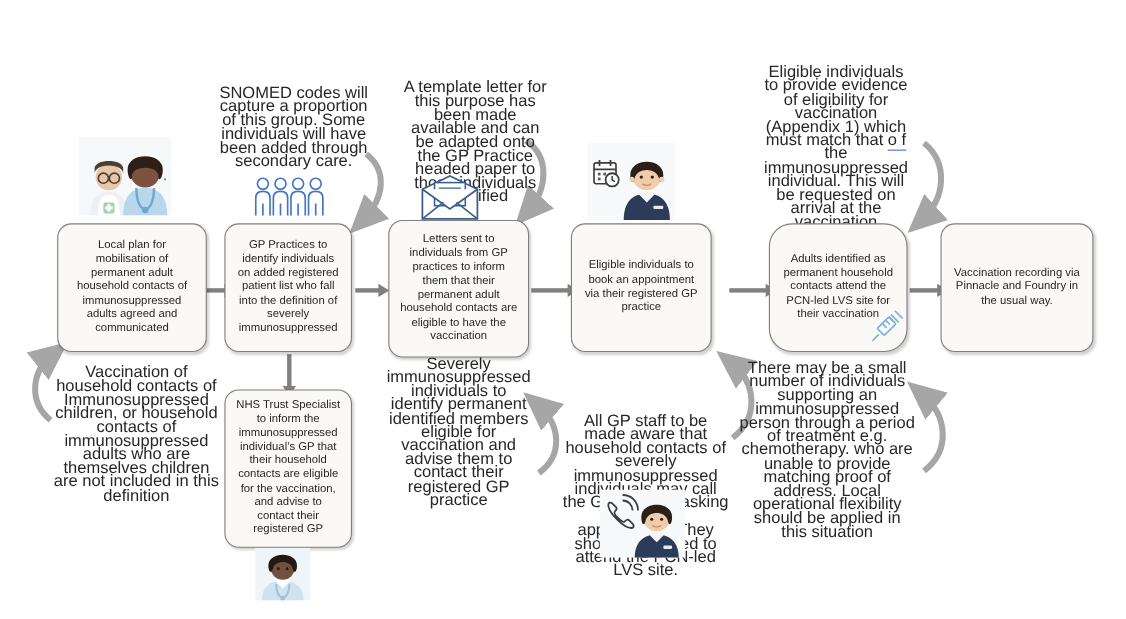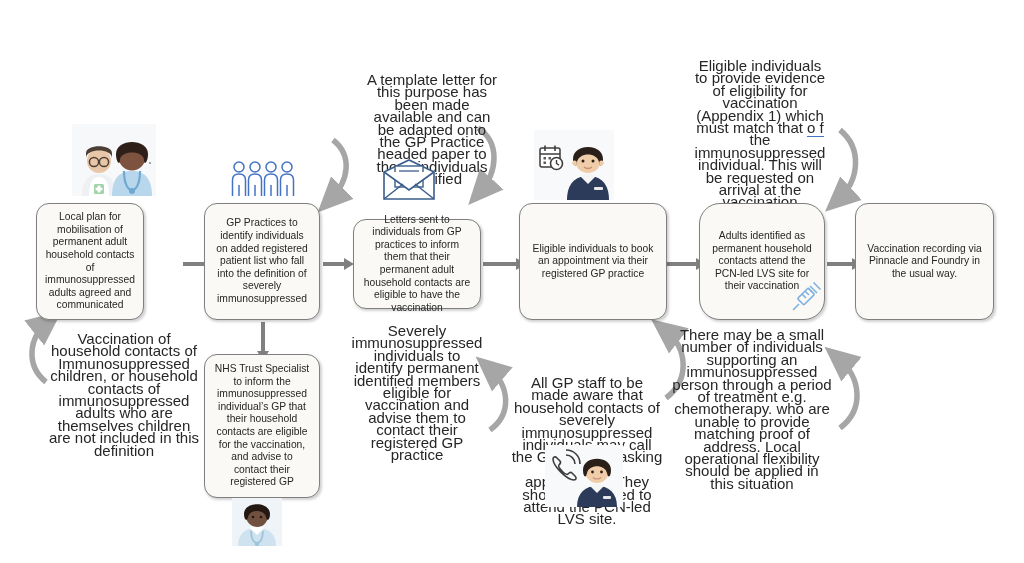--- a/index.html
+++ b/index.html
@@ -131,48 +131,51 @@
     </g>
   </svg>
 
   <div class="arrow-h" style="left:183px; top:262px; width:22px;"></div>
   <div class="arrow-h" style="left:323px; top:262px; width:22px;"></div>
   <div class="arrow-h" style="left:483px; top:262px; width:34px;"></div>
   <div class="arrow-h" style="left:663px; top:262px; width:34px;"></div>
   <div class="arrow-h" style="left:827px; top:262px; width:26px;"></div>
   <div class="arrow-v" style="left:261px; top:322px; height:30px;"></div>
 
-  <div class="pbox" style="left:36px; top:203px; width:108px; height:117px;">
+  <div class="pbox" style="left:52px; top:203px; width:136px; height:117px;">
     <span class="txt">Local plan for mobilisation of permanent adult household contacts of immunosuppressed adults agreed and communicated</span>
   </div>
 
   <div class="pbox" style="left:204px; top:203px; width:116px; height:117px;">
     <span class="txt">GP Practices to identify individuals on added registered patient list who fall into the definition of severely immunosuppressed</span>
   </div>
 
-  <div class="pbox" style="left:353px; top:219px; width:128px; height:90px;">
+  <div class="pbox" style="left:353px; top:200px; width:128px; height:125px;">
     <span class="txt">Letters sent to individuals from GP practices to inform them that their permanent adult household contacts are eligible to have the vaccination</span>
   </div>
 
-  <div class="pbox" style="left:519px; top:203px; width:148px; height:117px;">
+  <div class="pbox" style="left:519px; top:203px; width:128px; height:117px;">
     <span class="txt">Eligible individuals to book an appointment via their registered GP practice</span>
   </div>
 
   <div class="pbox" style="left:699px; top:203px; width:126px; height:117px;border-radius:21px;">
     <span class="txt">Adults identified as permanent household contacts attend the PCN-led LVS site for their vaccination</span>
   </div>
 
   <div class="pbox" style="left:855px; top:203px; width:139px; height:117px;">
     <span class="txt">Vaccination  recording via Pinnacle and Foundry in the usual way.</span>
   </div>
 
   <div class="pbox" style="left:204px; top:354px; width:116px; height:144px;">
     <span class="txt">NHS Trust Specialist to inform the immunosuppressed individual’s GP that their household contacts are eligible for the vaccination, and advise to contact their registered GP</span>
   </div>
 
+  <div class="note" style="left:199px; top:79px; width:136px;">
+    <span>SNOMED codes will capture a proportion of this group. Some individuals will have been added through secondary care.</span>
+  </div>
 
   <div class="note" style="left:346px; top:74px; width:132px;margin-left:20px;">
     <span>A template letter for this purpose has been made available and can be adapted onto the GP Practice headed paper to those individuals identified</span>
   </div>
 
   <div class="note" style="left:693px; top:60px; width:134px;">
     <span>Eligible individuals to provide evidence of eligibility for vaccination (Appendix 1) which must match that </span><span class="sp">o f</span><span> the immunosuppressed individual. This will be requested on arrival at the vaccination appointment</span>
   </div>
 
   <div class="note" style="left:48px; top:333px; width:152px;">

